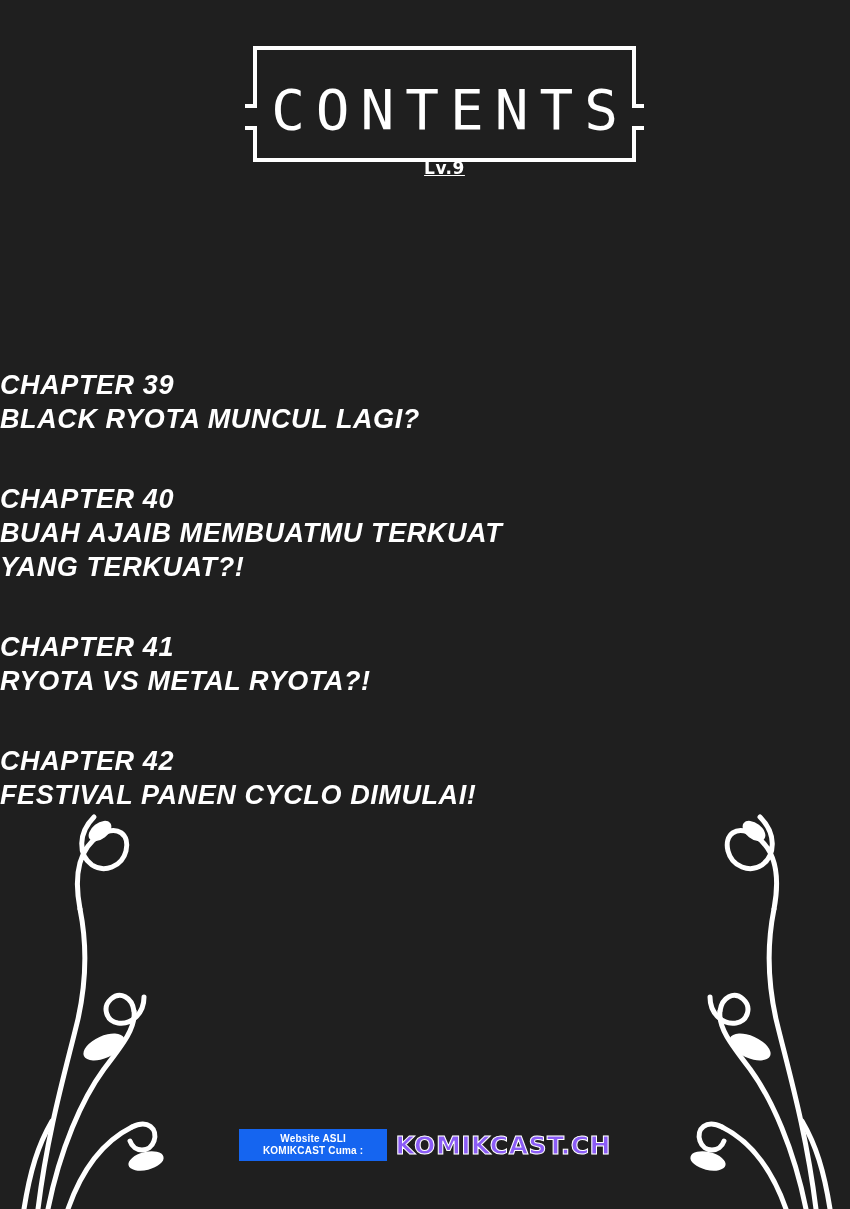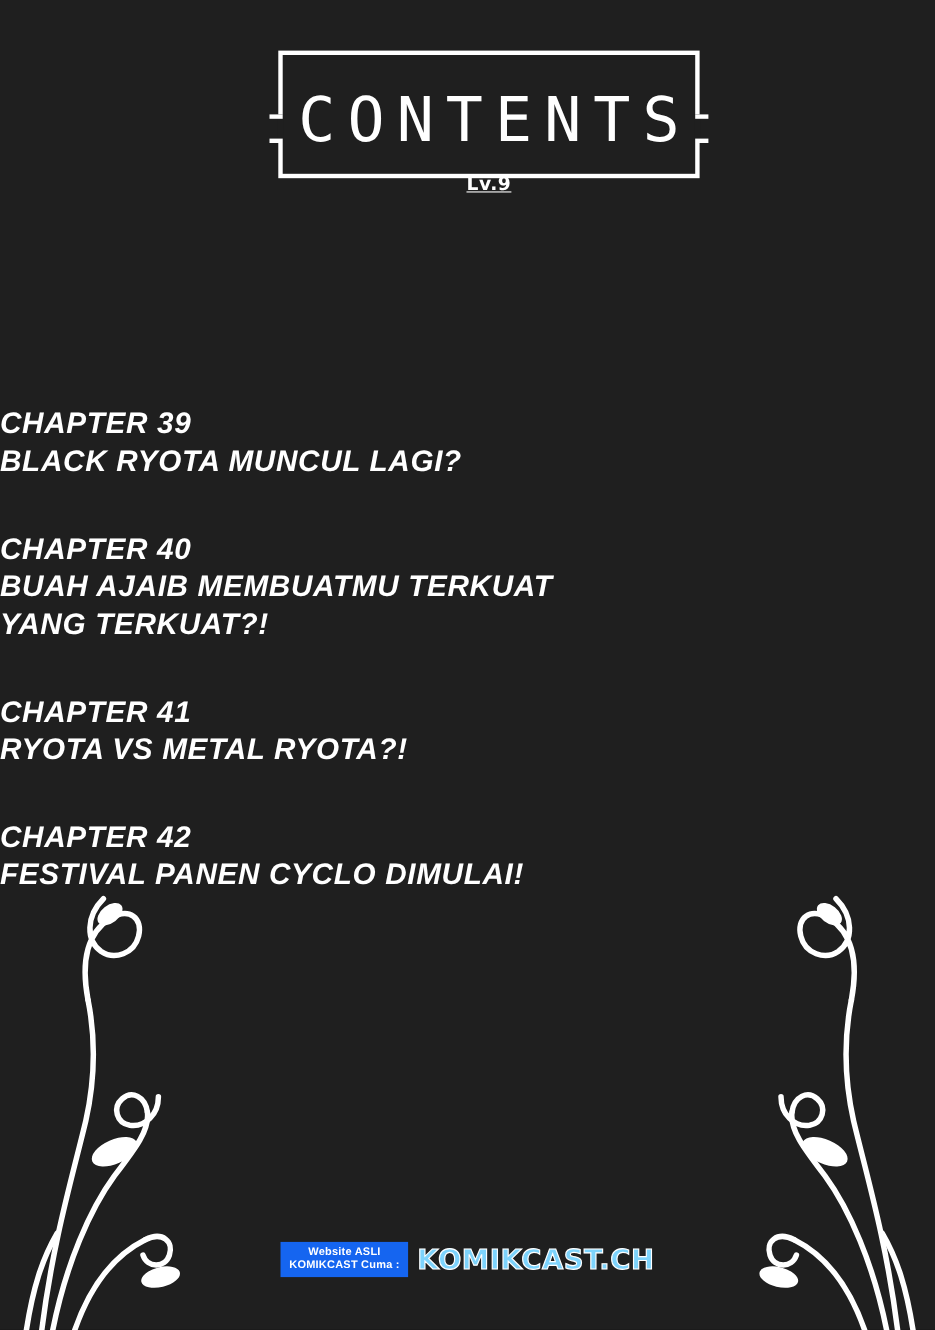--- a/index.html
+++ b/index.html
@@ -123,28 +123,28 @@
     gap: 8px;
   }
   .wm-badge {
     background: #1565f0;
     color: #ffffff;
     font-family: "Liberation Sans", sans-serif;
     font-size: 10px;
     font-weight: bold;
     line-height: 12px;
     text-align: center;
-    padding: 4px 8px;
+    padding: 4px 24px;
     letter-spacing: 0.2px;
   }
   .wm-brand {
     font-family: "DejaVu Sans", sans-serif;
     font-size: 25px;
     font-weight: bold;
-    color: #7dd3fc;
+    color: #8b5cf6;
     -webkit-text-stroke: 1px #ffffff;
     letter-spacing: 0.5px;
   }
 </style>
 </head>
 <body>
 
 <div class="page">
 
   <div class="contents-box">

